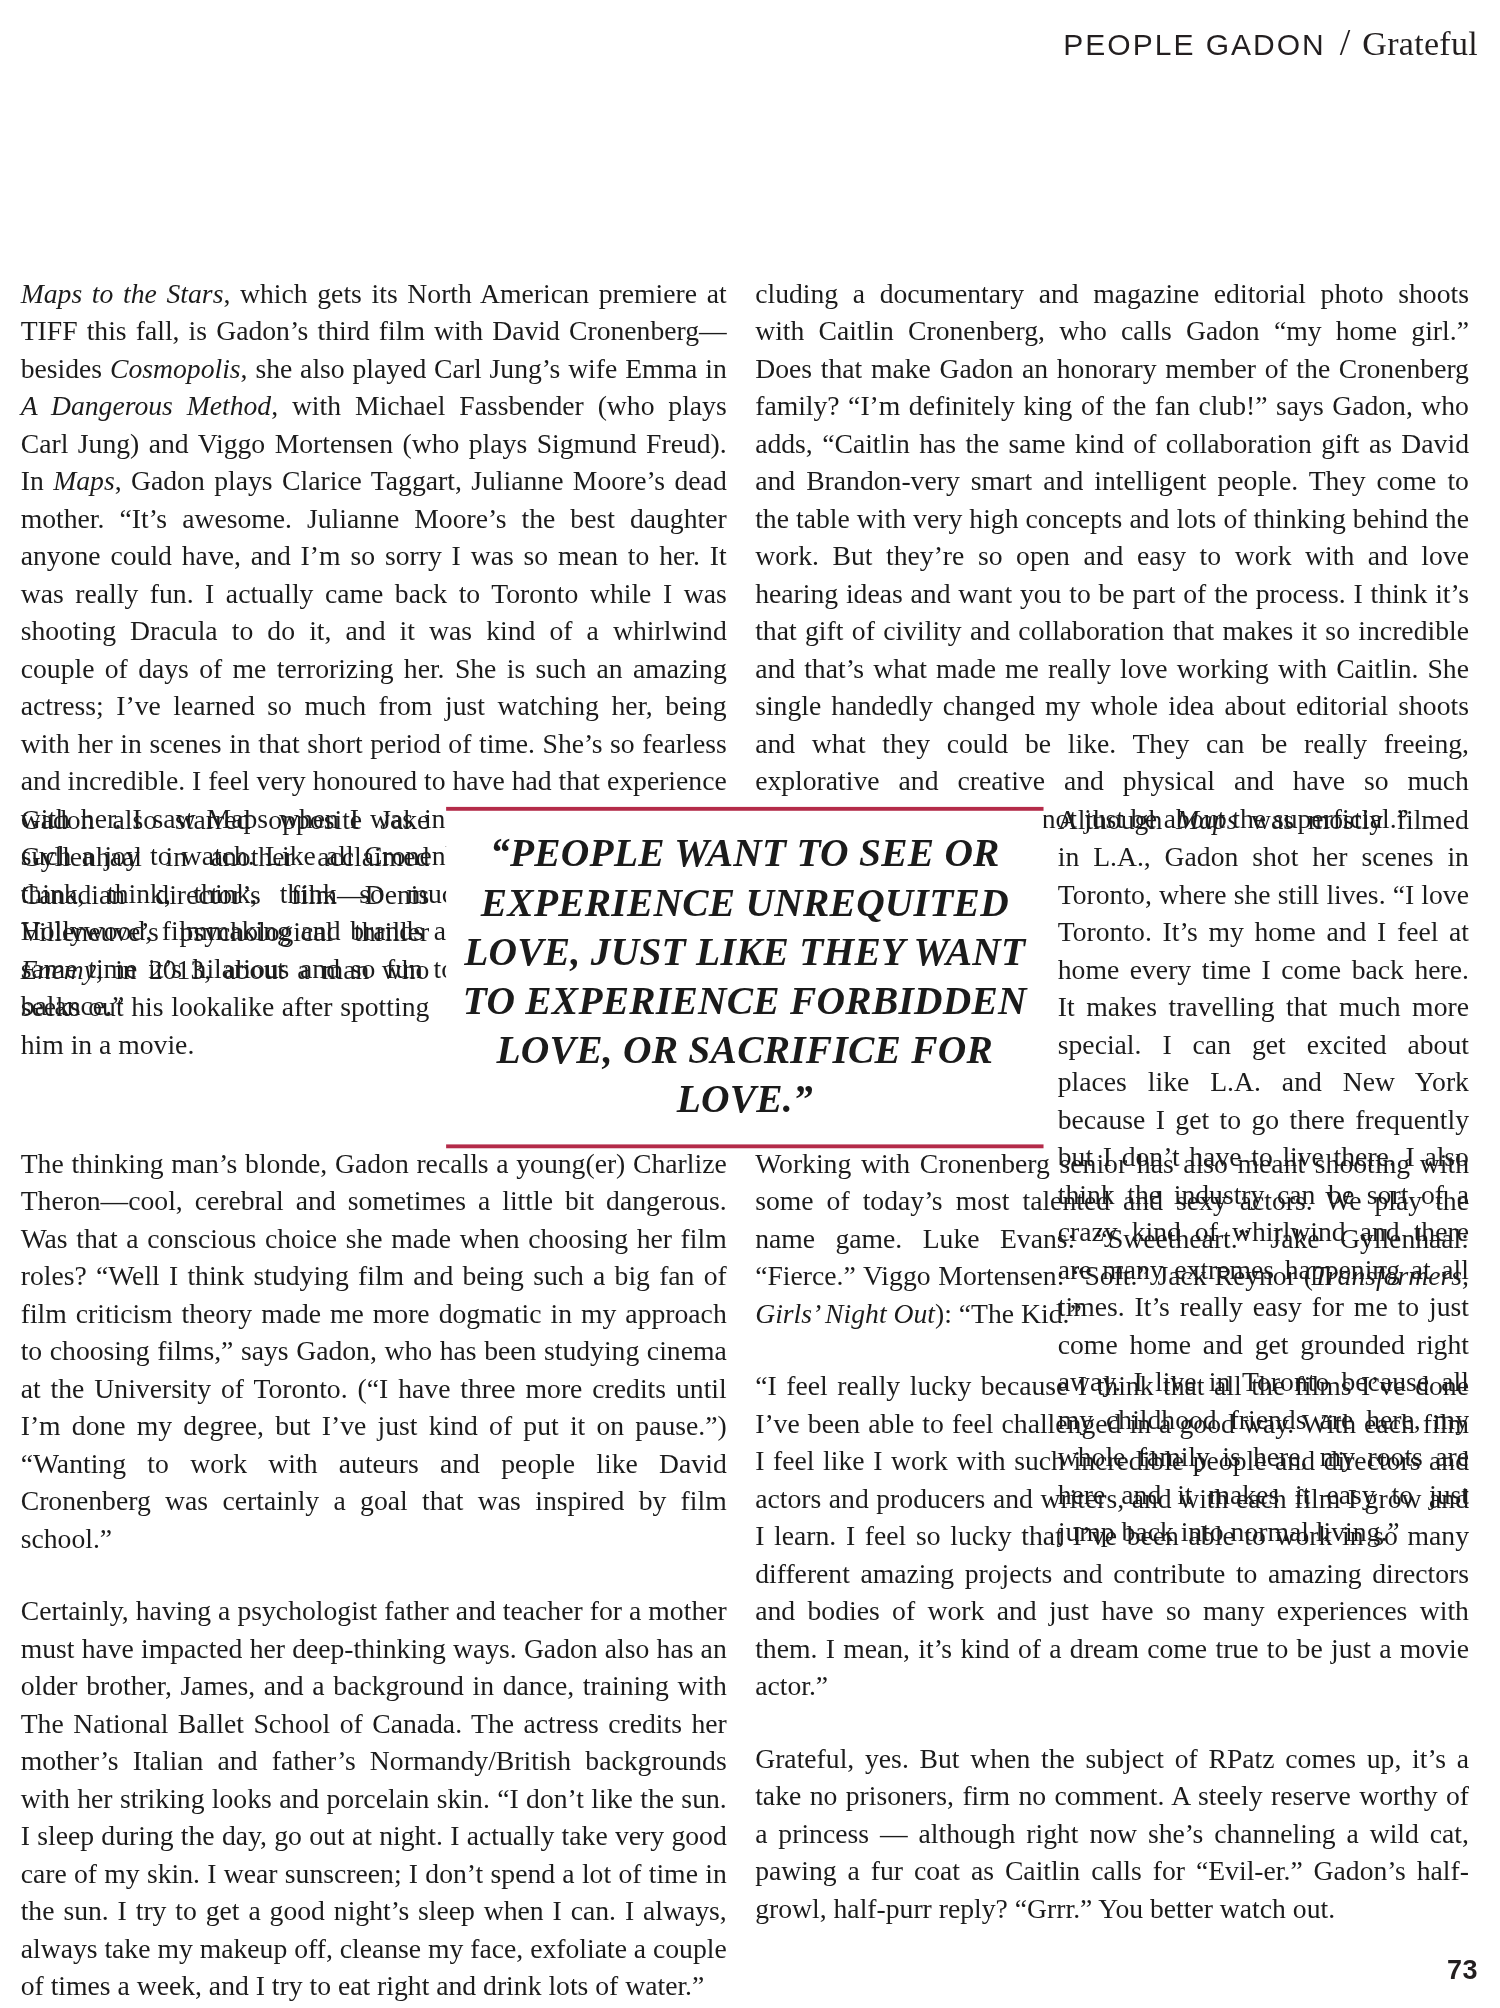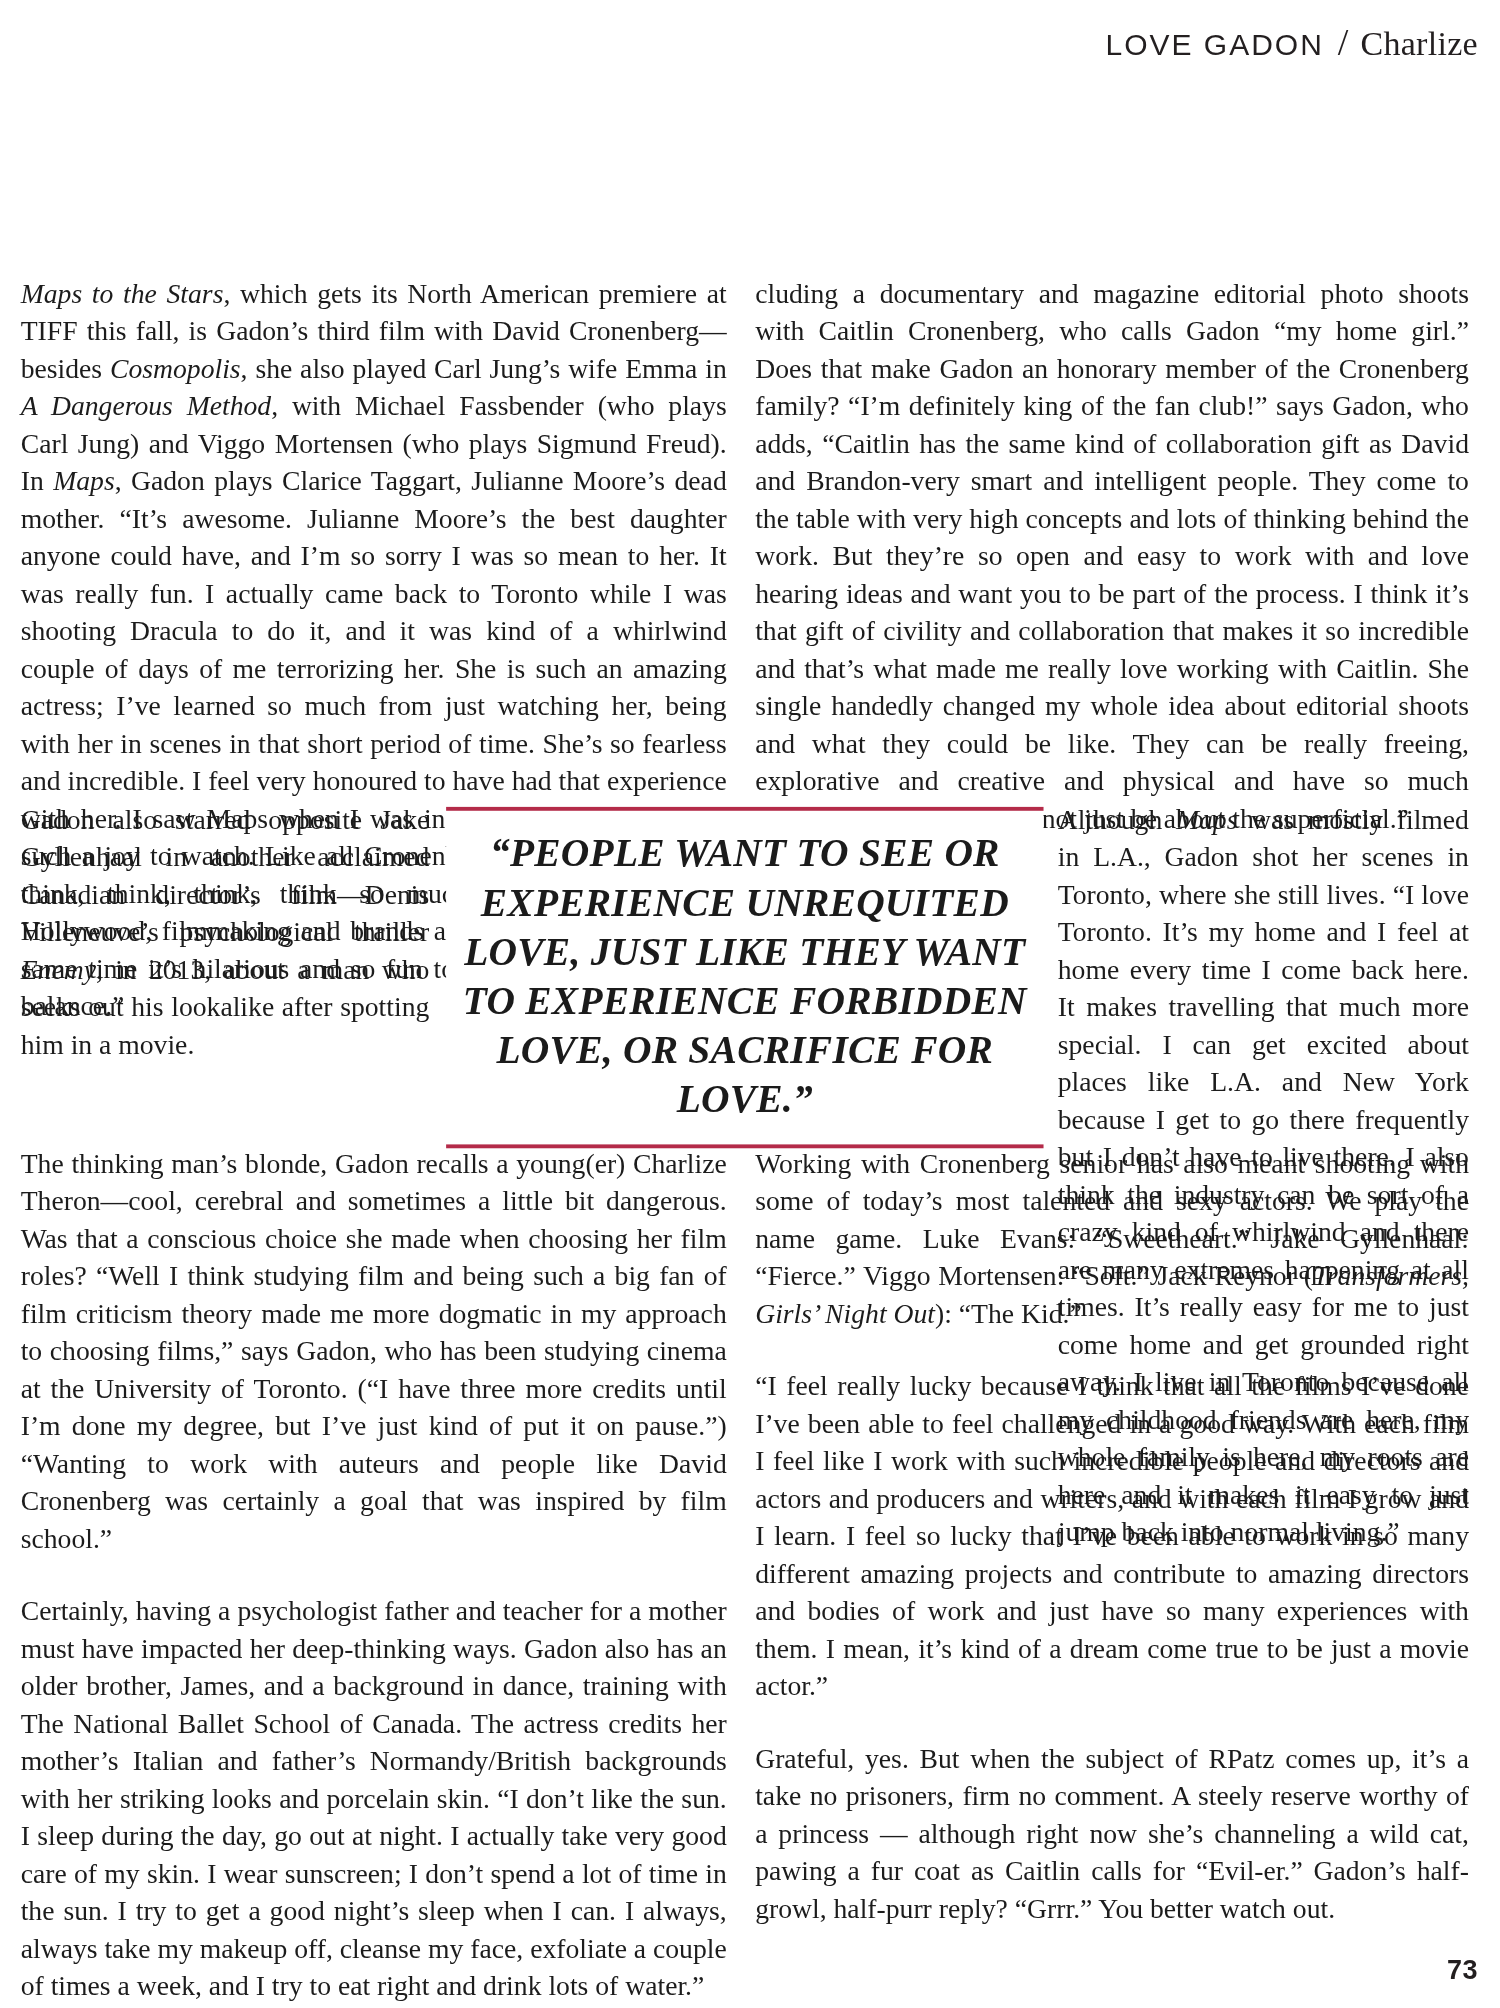--- a/index.html
+++ b/index.html
@@ -116,23 +116,23 @@
     color: #231f20;
     letter-spacing: 0.5px;
   }
 </style>
 </head>
 <body>
 
 <div class="page">
 
   <div class="running-head">
-    <span class="rh-name">LOVE GADON</span>
+    <span class="rh-name">PEOPLE GADON</span>
     <span class="rh-slash">/</span>
-    <span class="rh-section">Charlize</span>
+    <span class="rh-section">Grateful</span>
   </div>
 
   <div class="textwrap">
 
     <div class="col col-left-top">
       <p><em>Maps to the Stars</em><span>, which gets its North American premiere at TIFF this fall, is Gadon’s third film with David Cronenberg—besides </span><em>Cosmopolis</em><span>, she also played Carl Jung’s wife Emma in </span><em>A Dangerous Method</em><span>, with Michael Fassbender (who plays Carl Jung) and Viggo Mortensen (who plays Sigmund Freud). In </span><em>Maps</em><span>, Gadon plays Clarice Taggart, Julianne Moore’s dead mother. “It’s awesome. Julianne Moore’s the best daughter anyone could have, and I’m so sorry I was so mean to her.  It was really fun. I actually came back to Toronto while I was shooting Dracula to do it, and it was kind of a whirlwind couple of days of me terrorizing her.  She is such an amazing actress; I’ve learned so much from just watching her, being with her in scenes in that short period of time.  She’s so fearless and incredible.  I feel very honoured to have had that experience with her.  I saw Maps when I was in Cannes, and it was just such a joy to watch. Like all Cronenberg films, it makes you think, think, think, think so much about the industry, Hollywood, filmmaking and brands and everything, but at the same time it’s hilarious and so fun to watch! It’s that perfect balance.”</span></p>
     </div>
 
     <div class="col col-left-narrow">
       <p><span>Gadon also starred opposite Jake Gyllenhaal in another acclaimed Canadian director’s film—Denis Villeneuve’s psychological thriller </span><em>Enemy</em><span>, in 2013, about a man who seeks out his lookalike after spotting him in a movie.</span></p>

